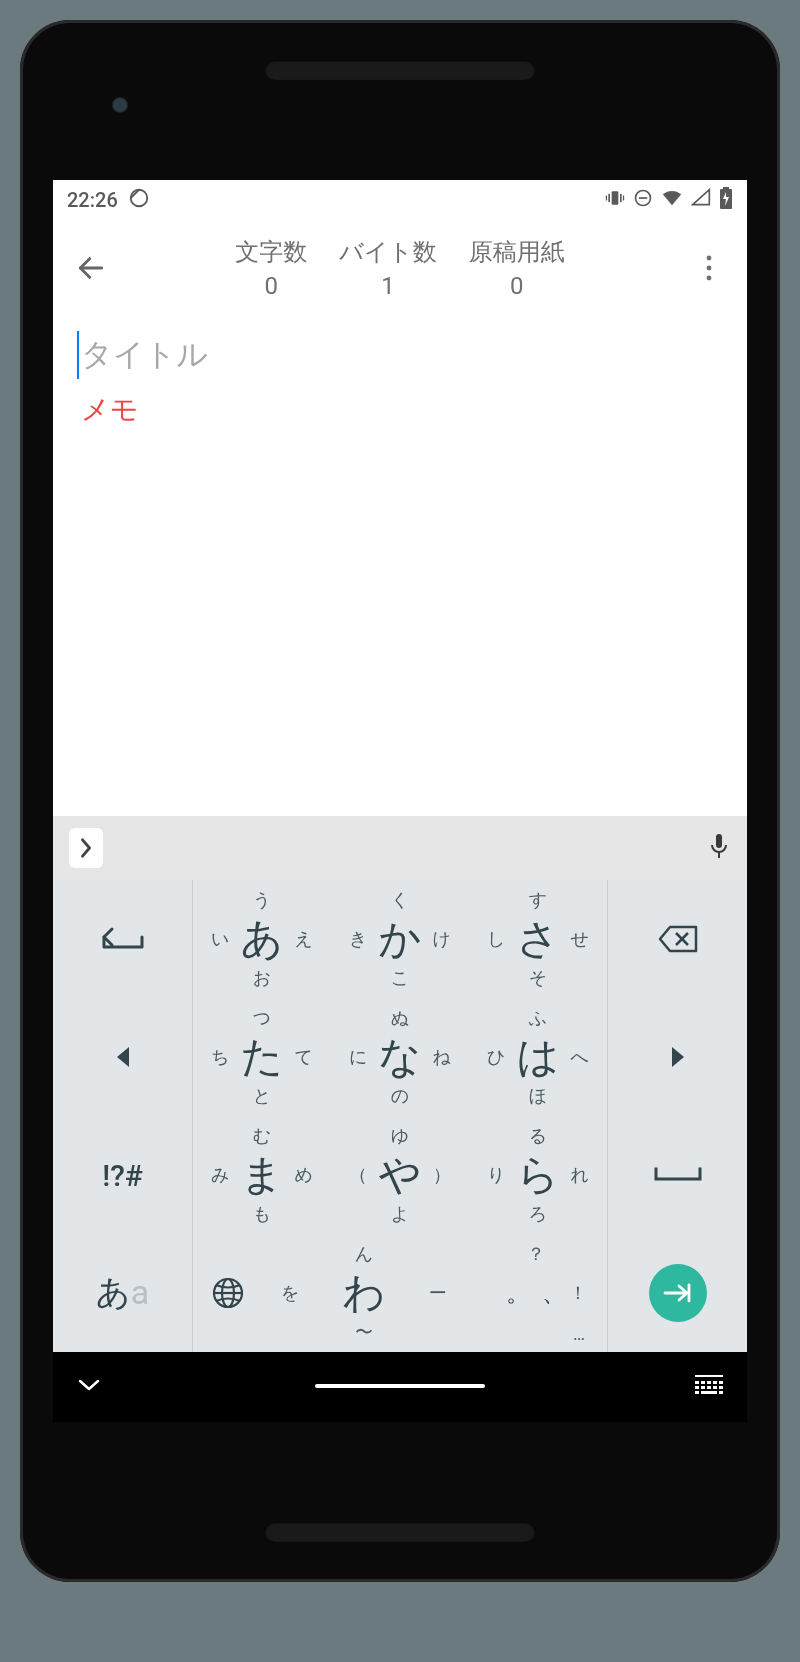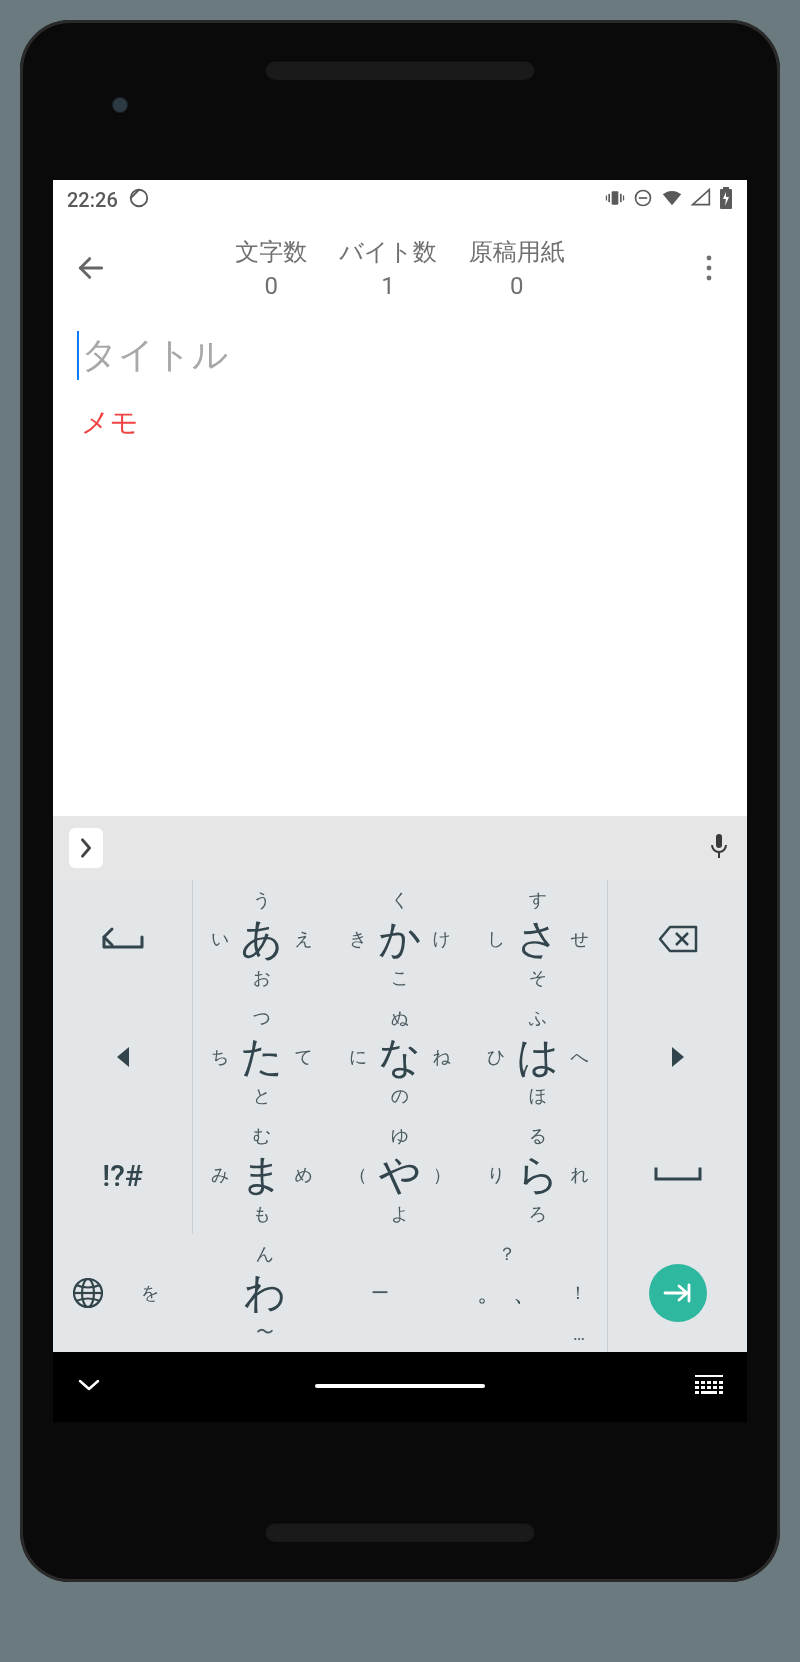--- a/index.html
+++ b/index.html
@@ -108,25 +108,25 @@
     width: 60px;
     display:flex;
     justify-content:center;
     align-items:center;
     color:#707070;
     font-size:28px;
   }
   
   .content { flex:1; padding: 16px 24px; }
   .title-input {
-    font-size: 36px;
+    font-size: 31px;
     color: #a8a8a8;
     border-left: 2px solid #0a7cff;
     padding-left: 2px;
-    margin-bottom: 24px;
+    margin-bottom: 12px;
     min-height: 48px;
     display:flex;
     align-items:center;
   }
   .memo-input {
     font-size: 28px;
     color: #ef4444;
     min-height: 32px;
     padding-left: 4px;
   }
@@ -412,20 +412,23 @@
           <span class="kmain">ら</span>
         </div>
         <div class="kcell side side-sep-right">
           <svg width="52" height="20" viewBox="0 0 52 20" fill="none" stroke="#32454c" stroke-width="3" stroke-linecap="square">
               <polyline points="4 4 4 14 48 14 48 4"></polyline>
             </svg>
         </div>
       </div>
 
       <div class="krow">
+        <div class="kcell side side-sep-left lang-toggle">
+          <span><span>あ</span><span class="inactive">a</span></span>
+        </div>
         <div class="kcell side-small">
           <svg width="36" height="36" viewBox="0 0 36 36" fill="none" stroke="#32454c" stroke-width="2.2">
               <circle cx="18" cy="18" r="14"></circle>
               <ellipse cx="18" cy="18" rx="6" ry="14"></ellipse>
               <line x1="4" y1="18" x2="32" y2="18"></line>
               <path d="M6 10 Q18 15 30 10"></path>
               <path d="M6 26 Q18 21 30 26"></path>
             </svg>
         </div>
         <div class="kcell" style="flex:1.42">

